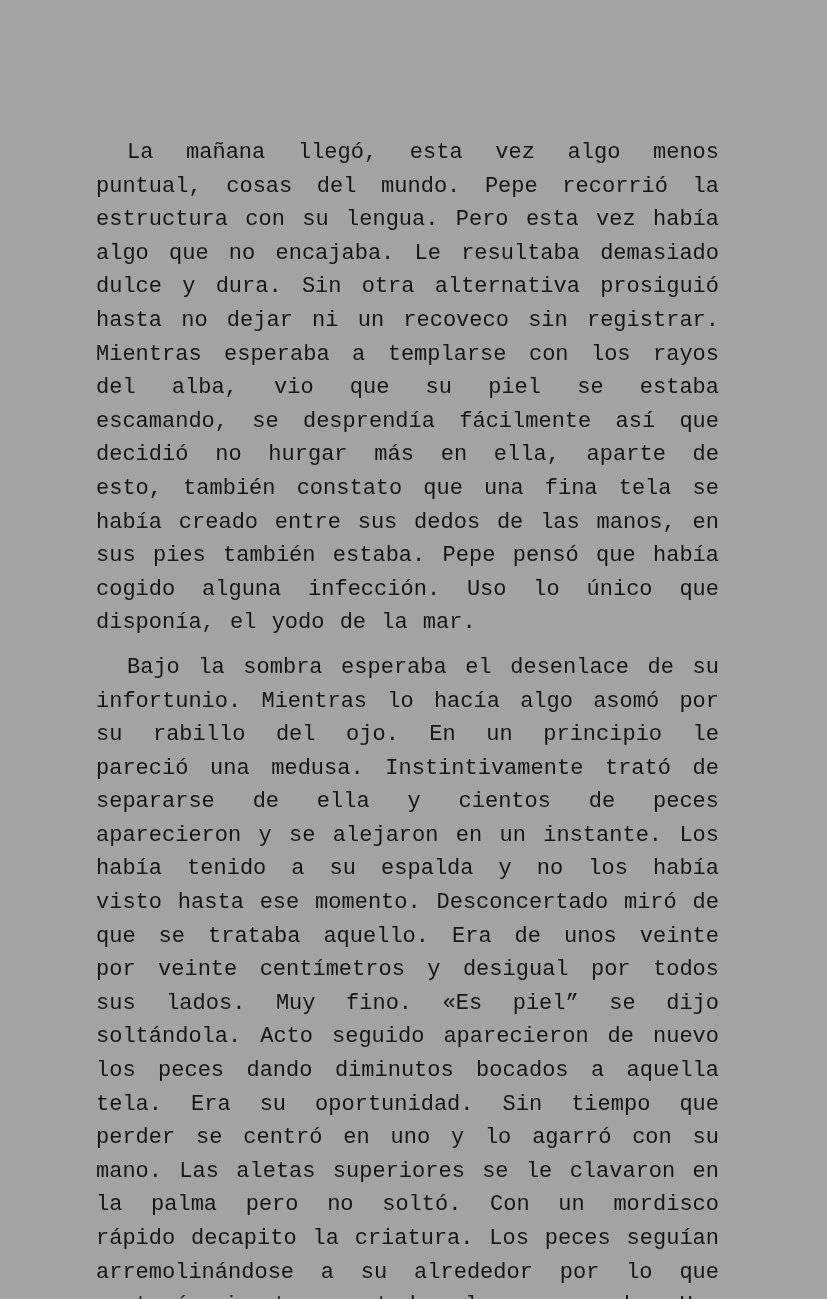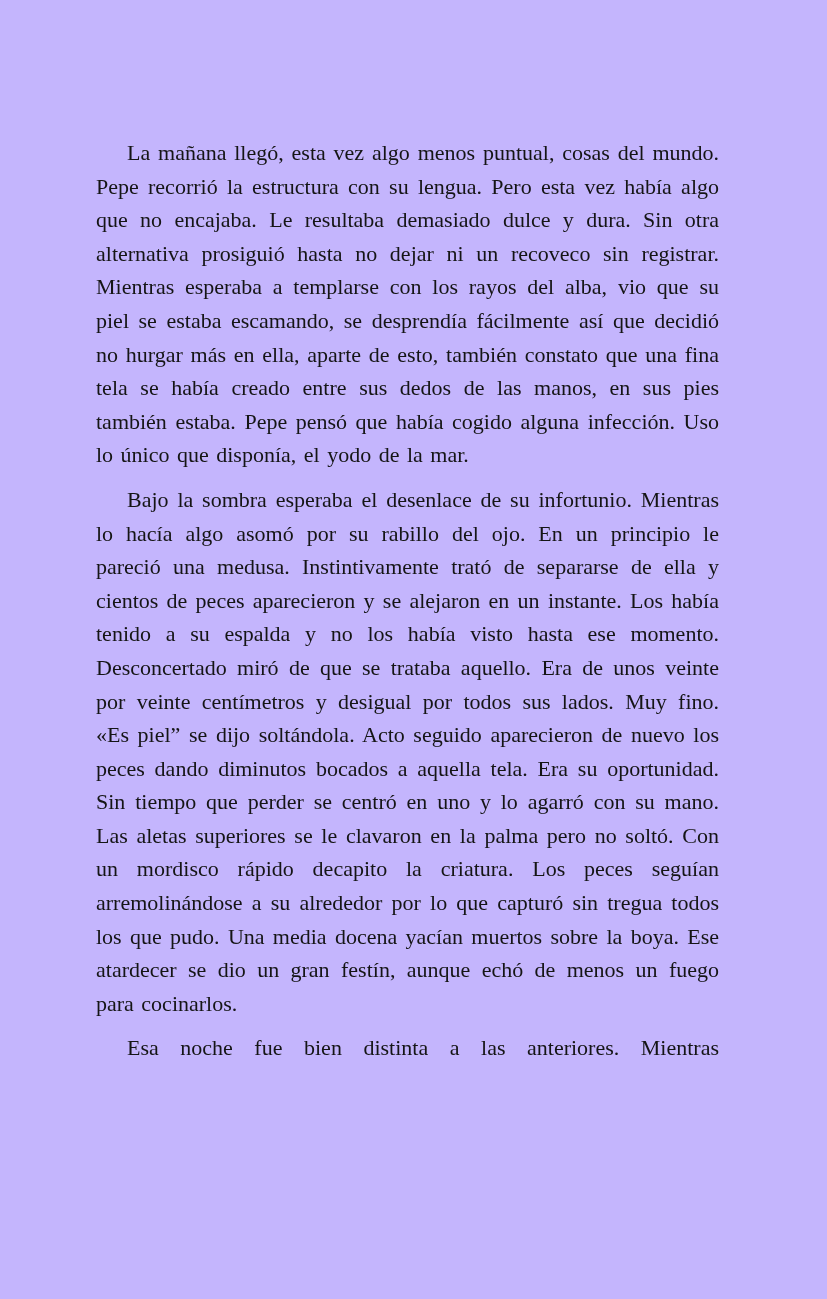--- a/index.html
+++ b/index.html
@@ -9,23 +9,23 @@
   body {
     width: 827px;
     height: 1299px;
     background: #ffffff;
     overflow: hidden;
   }
   .book-page {
     position: relative;
     width: 827px;
     height: 1299px;
-    background: #c4b5fd;
+    background: #a3a3a3;
     color: #151515;
-    font-family: Liberation Serif, serif;
+    font-family: Liberation Mono, monospace;
   }
   .text-block {
     position: absolute;
     left: 96px;
     top: 136px;
     width: 623px;
     font-size: 22px;
     line-height: 33.6px;
     text-align: justify;
     word-spacing: 2px;

